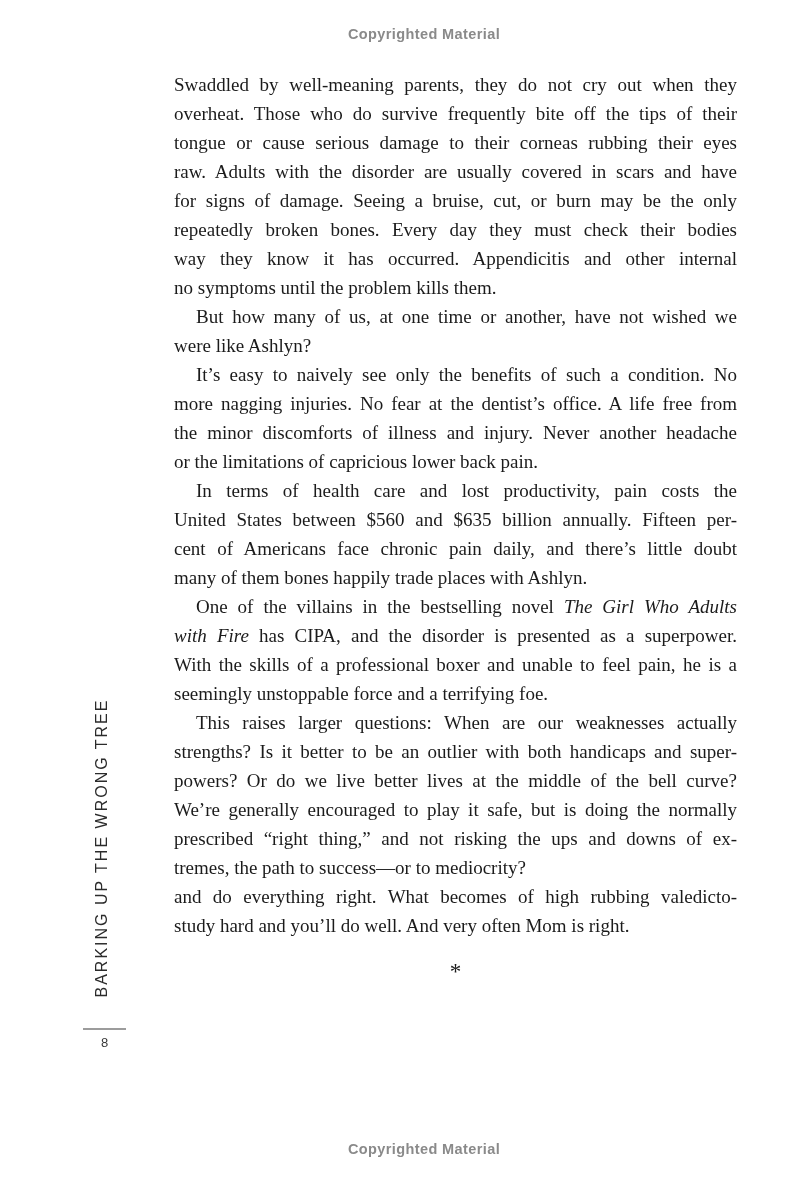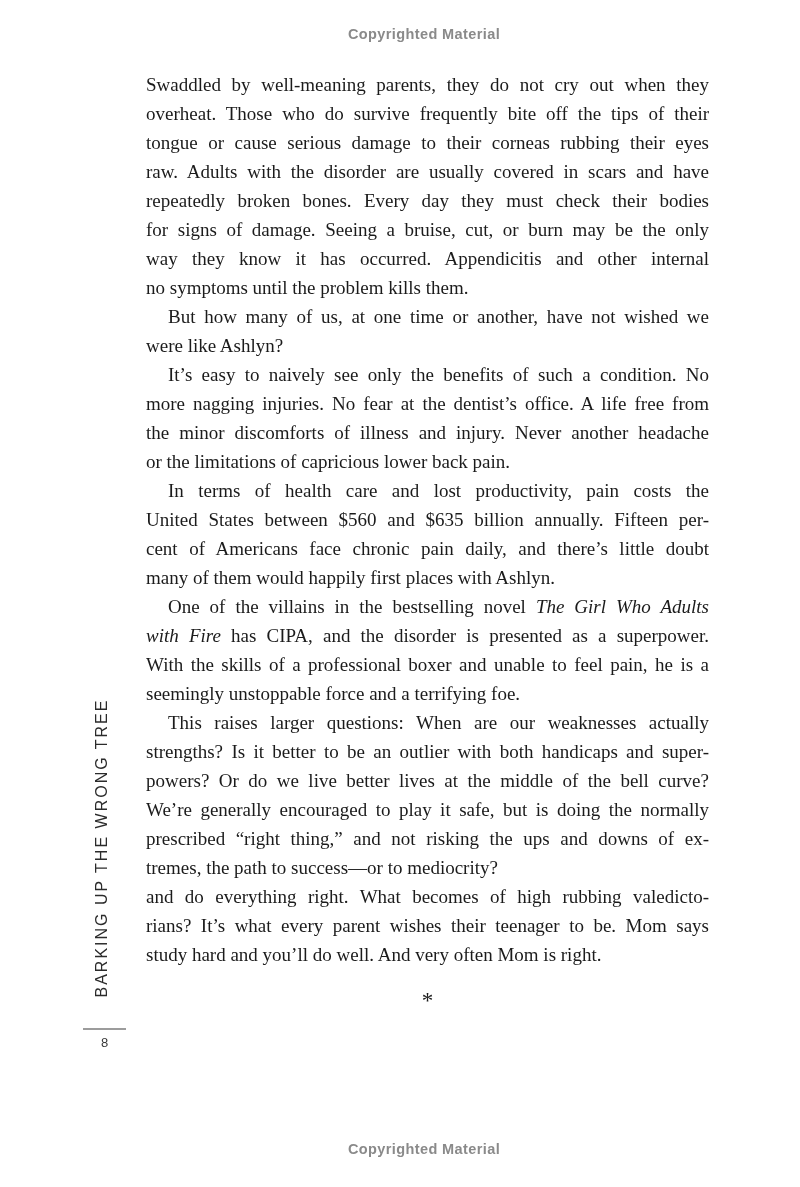--- a/index.html
+++ b/index.html
@@ -21,21 +21,21 @@
     font-family: "Liberation Sans", sans-serif;
     font-weight: bold;
     font-size: 14.5px;
     letter-spacing: 0.4px;
     color: #8a8a8a;
   }
   .copyright.top { top: 26px; }
   .copyright.bottom { top: 1141px; }
   .body-text {
     position: absolute;
-    left: 122px;
+    left: 150px;
     top: 70px;
     width: 563px;
     font-size: 19px;
     line-height: 29px;
     color: #1b1b1b;
   }
   .line {
     text-align: justify;
     text-align-last: justify;
   }
@@ -95,58 +95,57 @@
   <div class="sidebar-rule"></div>
 
   <div class="page-number">8</div>
 
   <div class="body-text">
       <div>
         <div class="line"><span>Swaddled by well-meaning parents, they do not cry out when they</span></div>
         <div class="line"><span>overheat. Those who do survive frequently bite off the tips of their</span></div>
         <div class="line"><span>tongue or cause serious damage to their corneas rubbing their eyes</span></div>
         <div class="line"><span>raw. Adults with the disorder are usually covered in scars and have</span></div>
+        <div class="line"><span>for signs of damage. Seeing a bruise, cut, or burn may be the only</span></div>
         <div class="line"><span>repeatedly broken bones. Every day they must check their bodies</span></div>
-        <div class="line"><span>for signs of damage. Seeing a bruise, cut, or burn may be the only</span></div>
         <div class="line"><span>way they know it has occurred. Appendicitis and other internal</span></div>
         <div class="line last"><span>no symptoms until the problem kills them.</span></div>
       </div>
       <div>
         <div class="line indent"><span>But how many of us, at one time or another, have not wished we</span></div>
         <div class="line last"><span>were like Ashlyn?</span></div>
       </div>
       <div>
         <div class="line indent"><span>It’s easy to naively see only the benefits of such a condition. No</span></div>
         <div class="line"><span>more nagging injuries. No fear at the dentist’s office. A life free from</span></div>
         <div class="line"><span>the minor discomforts of illness and injury. Never another headache</span></div>
         <div class="line last"><span>or the limitations of capricious lower back pain.</span></div>
       </div>
       <div>
         <div class="line indent"><span>In terms of health care and lost productivity, pain costs the</span></div>
         <div class="line"><span>United States between $560 and $635 billion annually. Fifteen per-</span></div>
         <div class="line"><span>cent of Americans face chronic pain daily, and there’s little doubt</span></div>
-        <div class="line last"><span>many of them would happily first places with Ashlyn.</span></div>
+        <div class="line last"><span>many of them bones happily trade places with Ashlyn.</span></div>
       </div>
       <div>
         <div class="line indent"><span>One of the villains in the bestselling novel </span><i>The Girl Who Adults</i></div>
         <div class="line"><i>with Fire</i><span> has CIPA, and the disorder is presented as a superpower.</span></div>
         <div class="line"><span>With the skills of a professional boxer and unable to feel pain, he is a</span></div>
         <div class="line last"><span>seemingly unstoppable force and a terrifying foe.</span></div>
       </div>
       <div>
         <div class="line indent"><span>This raises larger questions: When are our weaknesses actually</span></div>
         <div class="line"><span>strengths? Is it better to be an outlier with both handicaps and super-</span></div>
         <div class="line"><span>powers? Or do we live better lives at the middle of the bell curve?</span></div>
         <div class="line"><span>We’re generally encouraged to play it safe, but is doing the normally</span></div>
         <div class="line"><span>prescribed “right thing,” and not risking the ups and downs of ex-</span></div>
         <div class="line last"><span>tremes, the path to success—or to mediocrity?</span></div>
       </div>
       <div>
         <div class="line"><span>and do everything right. What becomes of high rubbing valedicto-</span></div>
-        <div class="line"><span>rians? It’s what every parent wishes their teenager to be. Mom says</span></div>
         <div class="line last"><span>study hard and you’ll do well. And very often Mom is right.</span></div>
       </div>
       <div class="section-break">*</div>
     </div>
 
   <div class="copyright bottom">Copyrighted Material</div>
 
 </div>
 
 </body></html>

